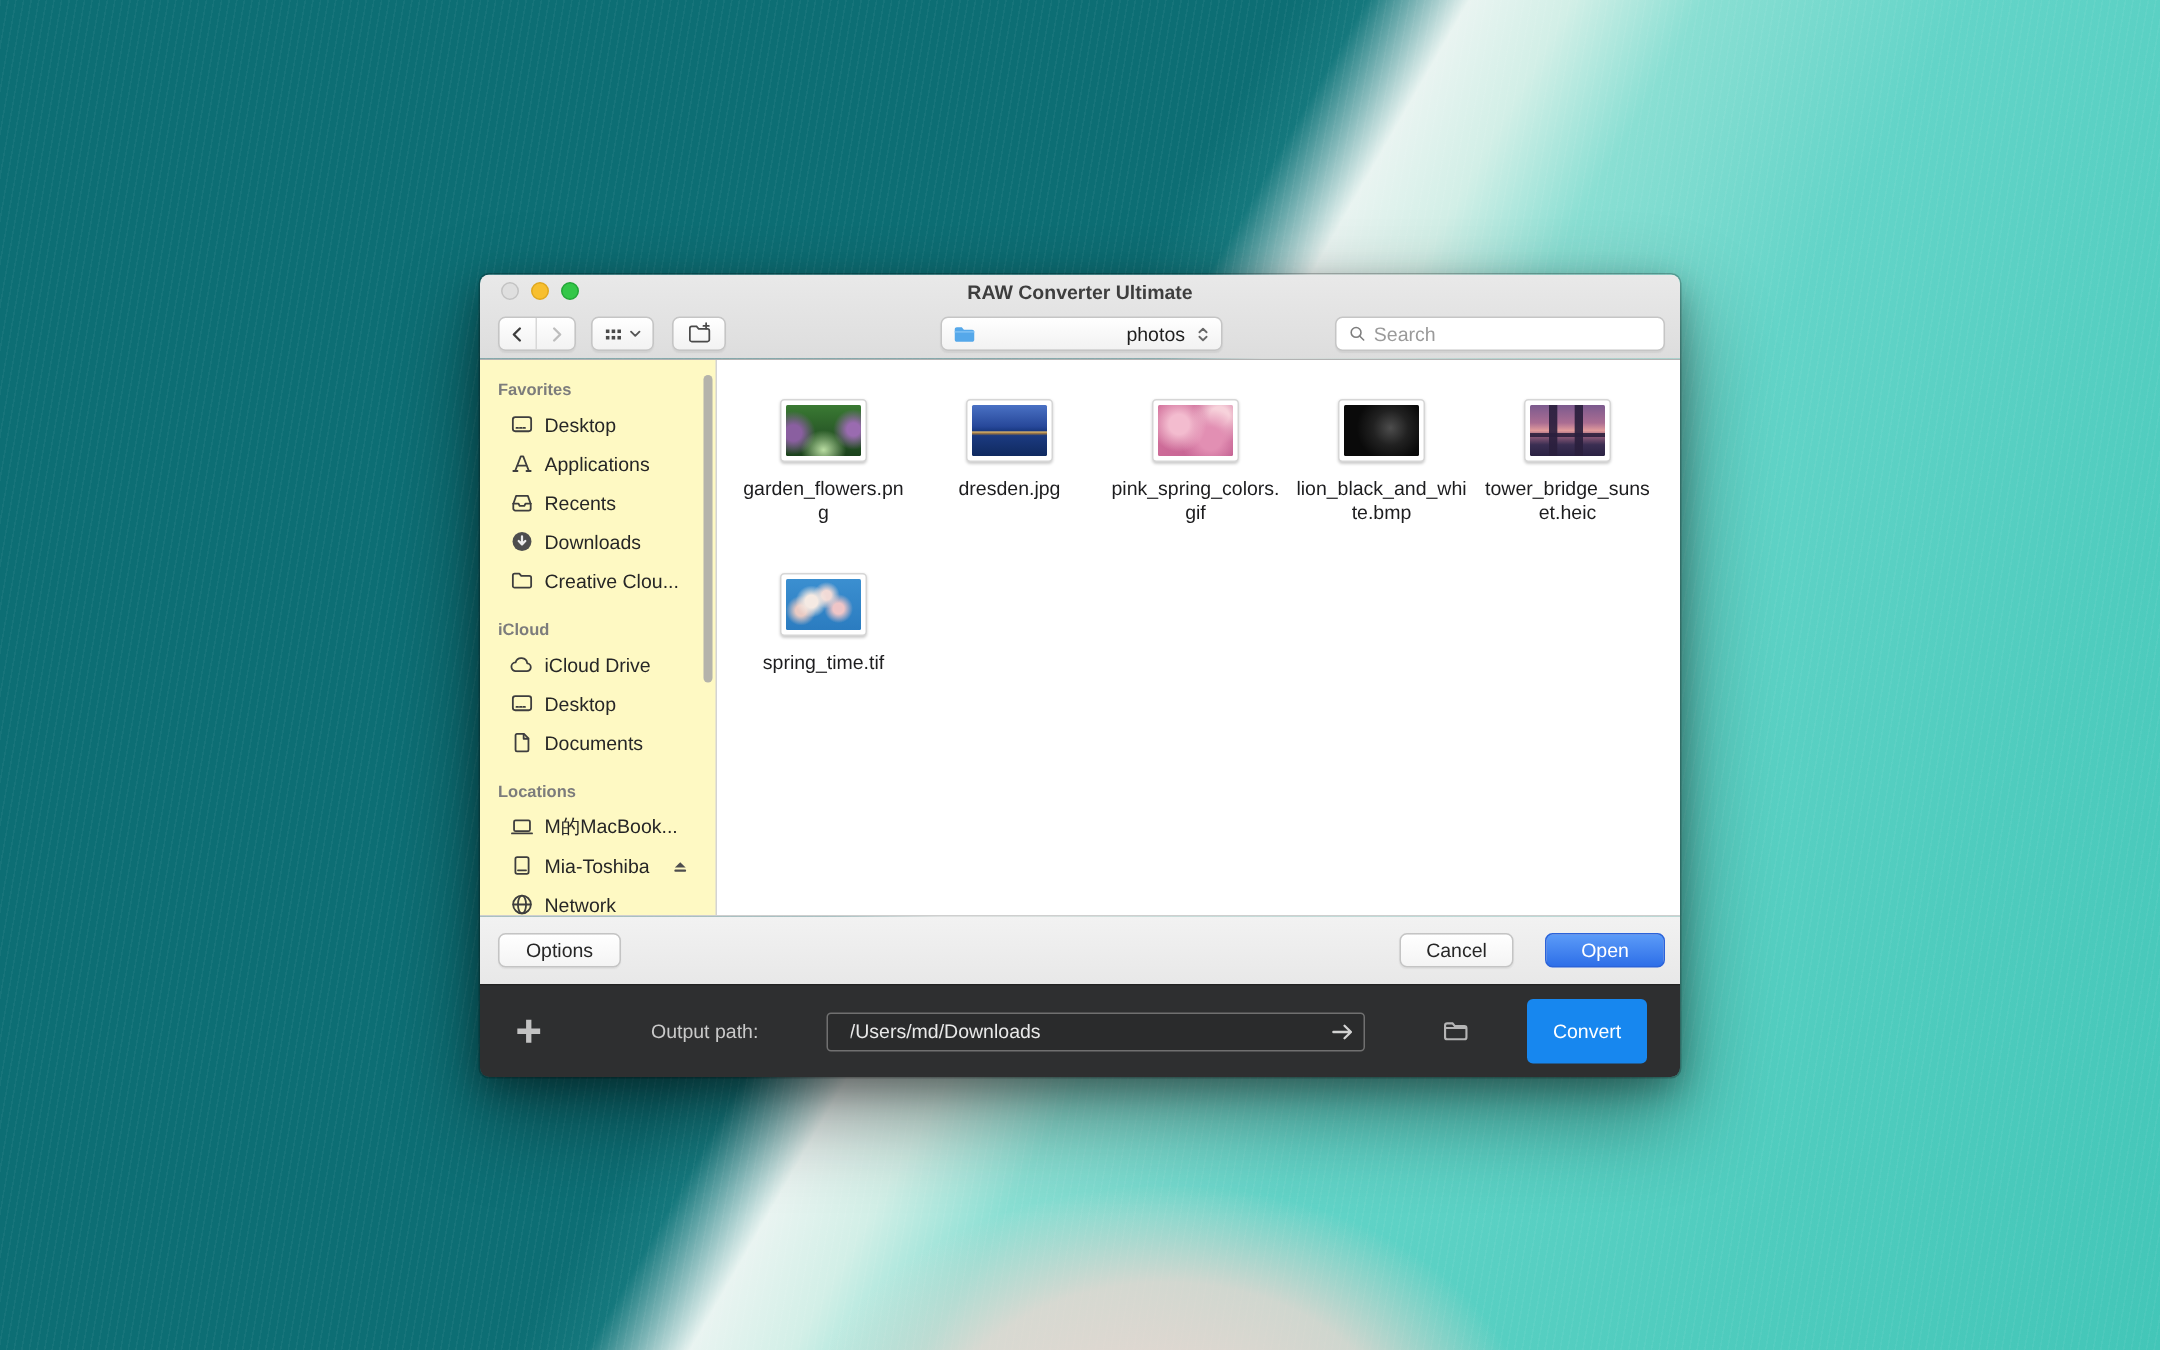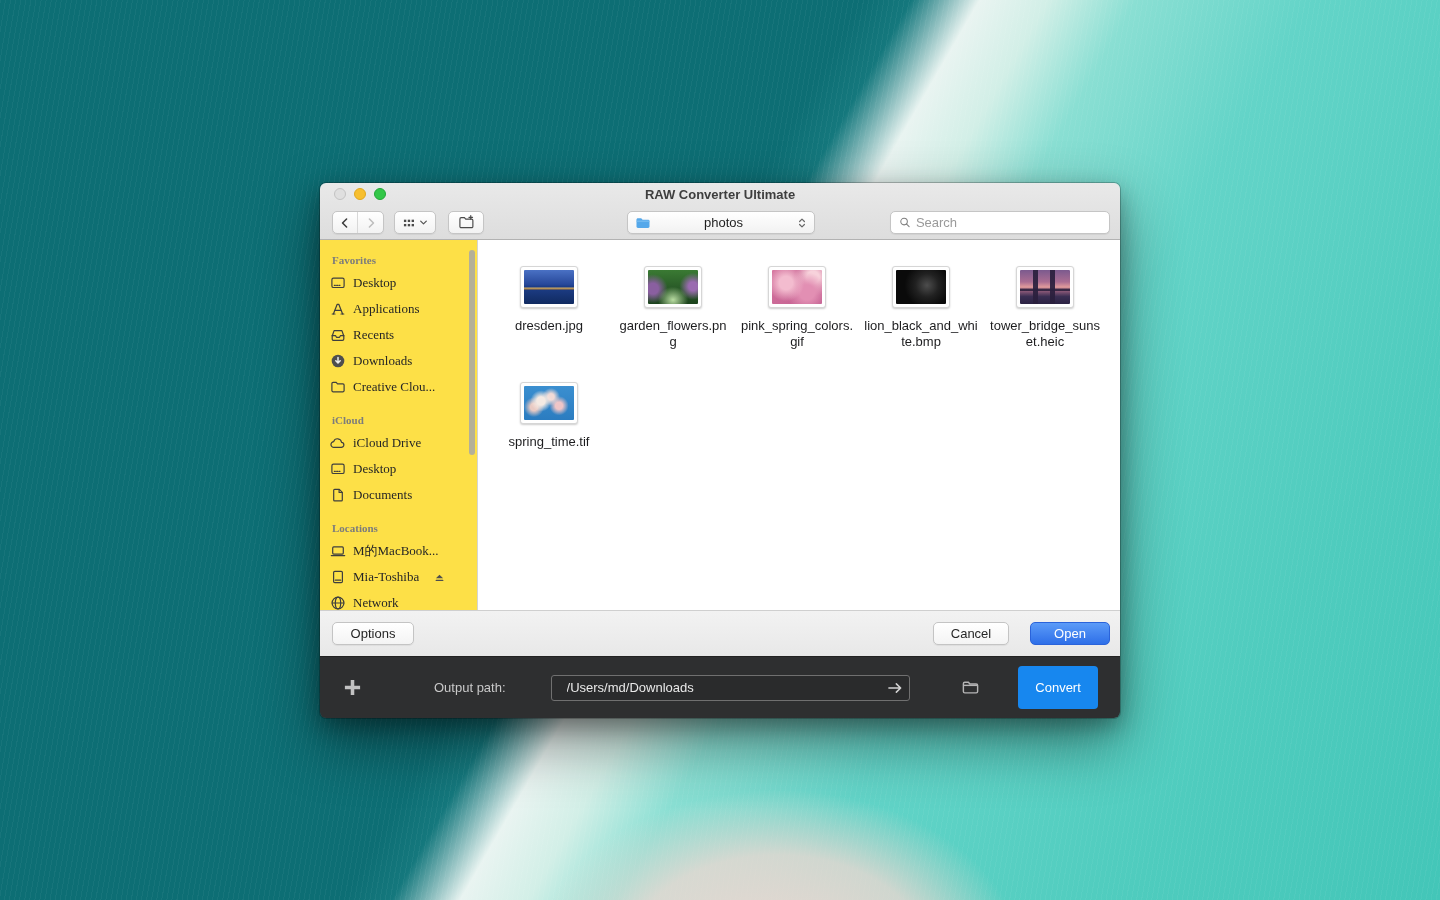--- a/index.html
+++ b/index.html
@@ -42,32 +42,32 @@
     border:1px solid #c5c5c5; border-radius:5px;
     box-shadow:0 1px 1px rgba(0,0,0,.06);
     display:flex; align-items:center; justify-content:center;
   }
   .nav-seg { left:12px; width:52px; padding:0; }
   .nav-half { width:50%; height:100%; display:flex; align-items:center; justify-content:center; }
   .nav-half.back { border-right:1px solid #d8d8d8; }
   .view-btn { left:74px; width:42px; gap:3px; }
   .newfolder-btn { left:128px; width:36px; }
   .location-dd { left:307px; width:188px; justify-content:flex-start; padding:0 6px 0 7px; gap:6px; }
-  .location-label { font-size:13px; color:#1e1e1e; flex:1; text-align:center; }
+  .location-label { font-size:13px; color:#1e1e1e; flex:1; text-align:right; }
   .search-field { left:570px; width:220px; justify-content:flex-start; gap:5px; padding:0 8px; border-radius:5px; background:#ffffff; }
   .search-field input { border:none; outline:none; background:transparent; font-size:13px; color:#404040;
     font-family:"Liberation Sans", sans-serif; width:100%; }
   .search-field input::placeholder { color:#9a9a9a; }
 
   
   .content { flex:none; height:370px; display:flex; background:#fff; }
-  .sidebar { width:158px; background:#fde047; border-right:1px solid #d4d4d4; position:relative; overflow:hidden;font-family:Liberation Serif, serif; }
+  .sidebar { width:158px; background:#fef9c3; border-right:1px solid #d4d4d4; position:relative; overflow:hidden; }
   .sb-section { padding-top:10px; }
   .sb-header { height:20px; line-height:20px; padding-left:12px; font-size:11px; font-weight:700; color:#7c7c7c; }
-  .sb-item { height:26px; display:flex; align-items:center; padding-left:9px; gap:7px; font-size:13px; color:#262626; cursor:default; }
+  .sb-item { height:26px; display:flex; align-items:center; padding-left:19px; gap:7px; font-size:13px; color:#262626; cursor:default; }
   .sb-icon { width:17px; height:17px; flex:none; display:flex; align-items:center; justify-content:center; }
   .sb-icon svg { display:block; }
   .sb-label { white-space:nowrap; overflow:hidden; }
   .sb-eject { margin-left:7px; display:flex; align-items:center; }
   .sb-scroll { position:absolute; right:2px; top:10px; width:6px; height:205px; border-radius:3px; background:#a7a7a7; opacity:.85; }
 
   .files {
     flex:1; background:#fff;
     padding:26px 0 0 9px;
     display:grid; grid-template-columns:repeat(5,124px); grid-auto-rows:116px;
@@ -338,30 +338,30 @@
     <span class="sb-label">Network</span>
   </div>
 </div>
   </div>
 </div>
       <div class="sb-scroll"></div>
     </div>
     <div class="files" id="file-grid">
   <div class="file-item">
     <div class="thumb-frame">
+            <div class="thumb thumb-garden"></div>
+          </div>
+    <div class="file-label">garden_flowers.png</div>
+  </div>
+
+  <div class="file-item">
+    <div class="thumb-frame">
             <div class="thumb thumb-dresden"></div>
           </div>
     <div class="file-label">dresden.jpg</div>
-  </div>
-
-  <div class="file-item">
-    <div class="thumb-frame">
-            <div class="thumb thumb-garden"></div>
-          </div>
-    <div class="file-label">garden_flowers.png</div>
   </div>
 
   <div class="file-item">
     <div class="thumb-frame">
             <div class="thumb thumb-pink"></div>
           </div>
     <div class="file-label">pink_spring_colors.gif</div>
   </div>
 
   <div class="file-item">

